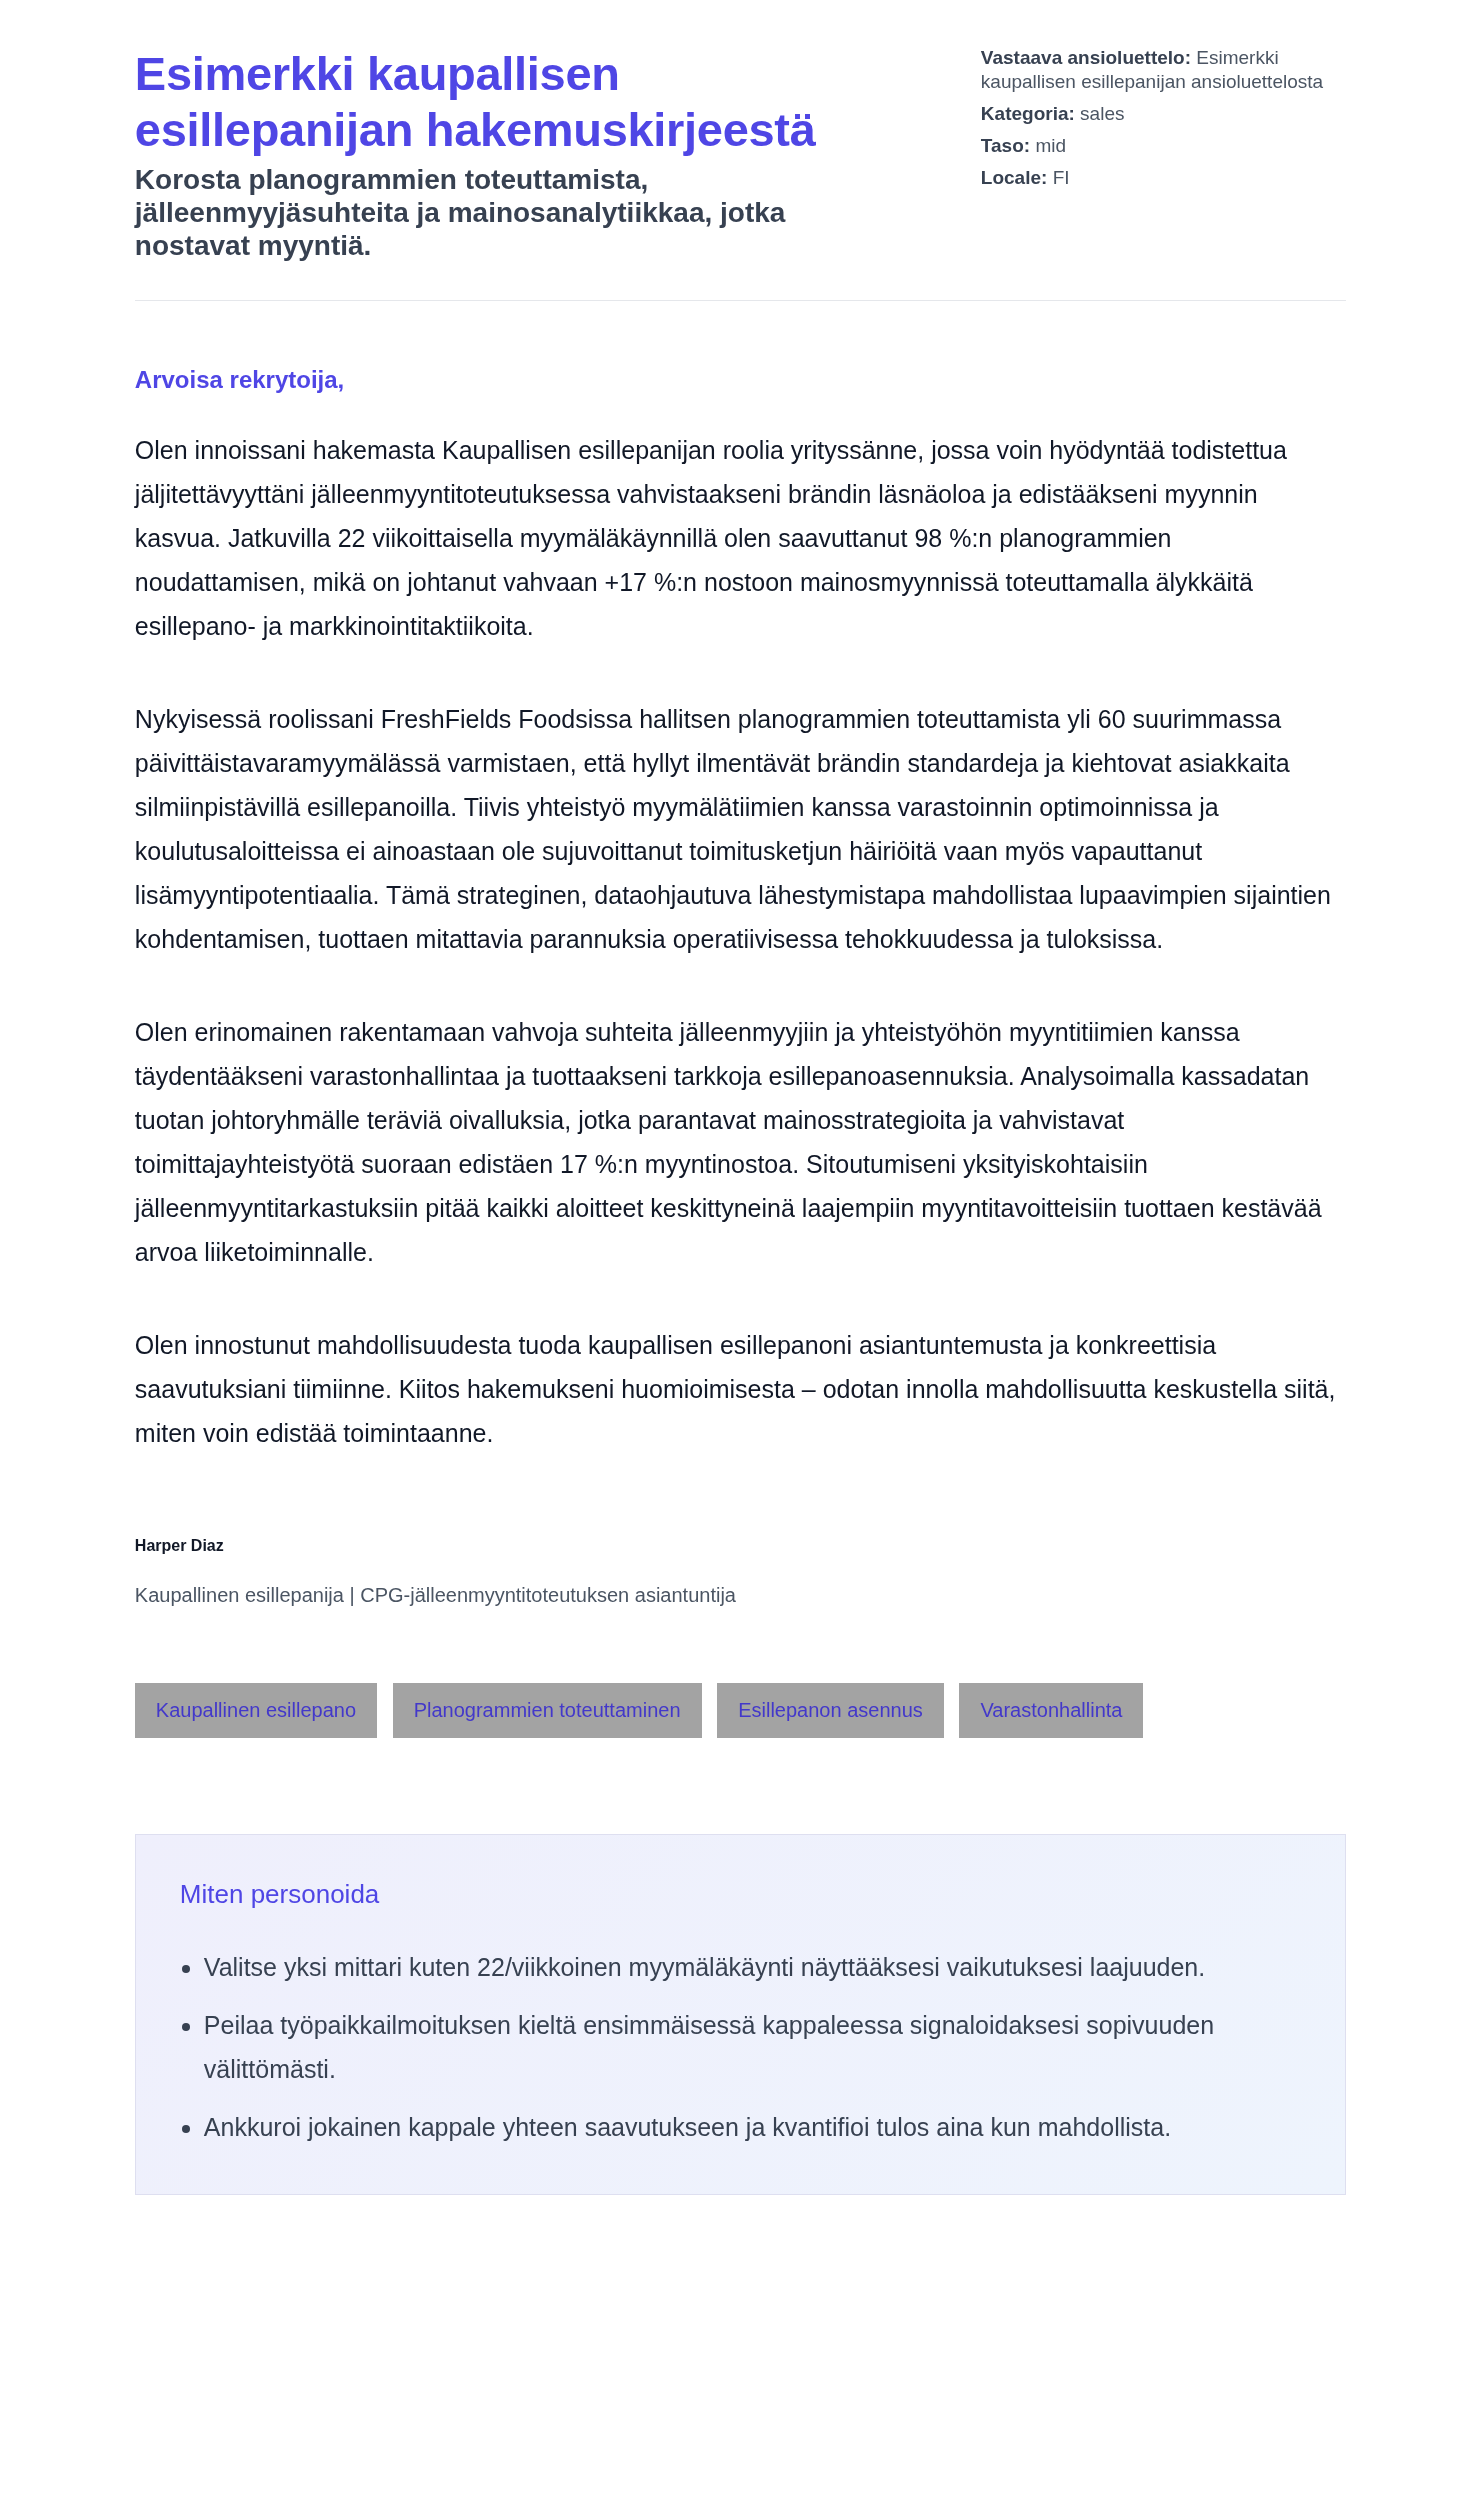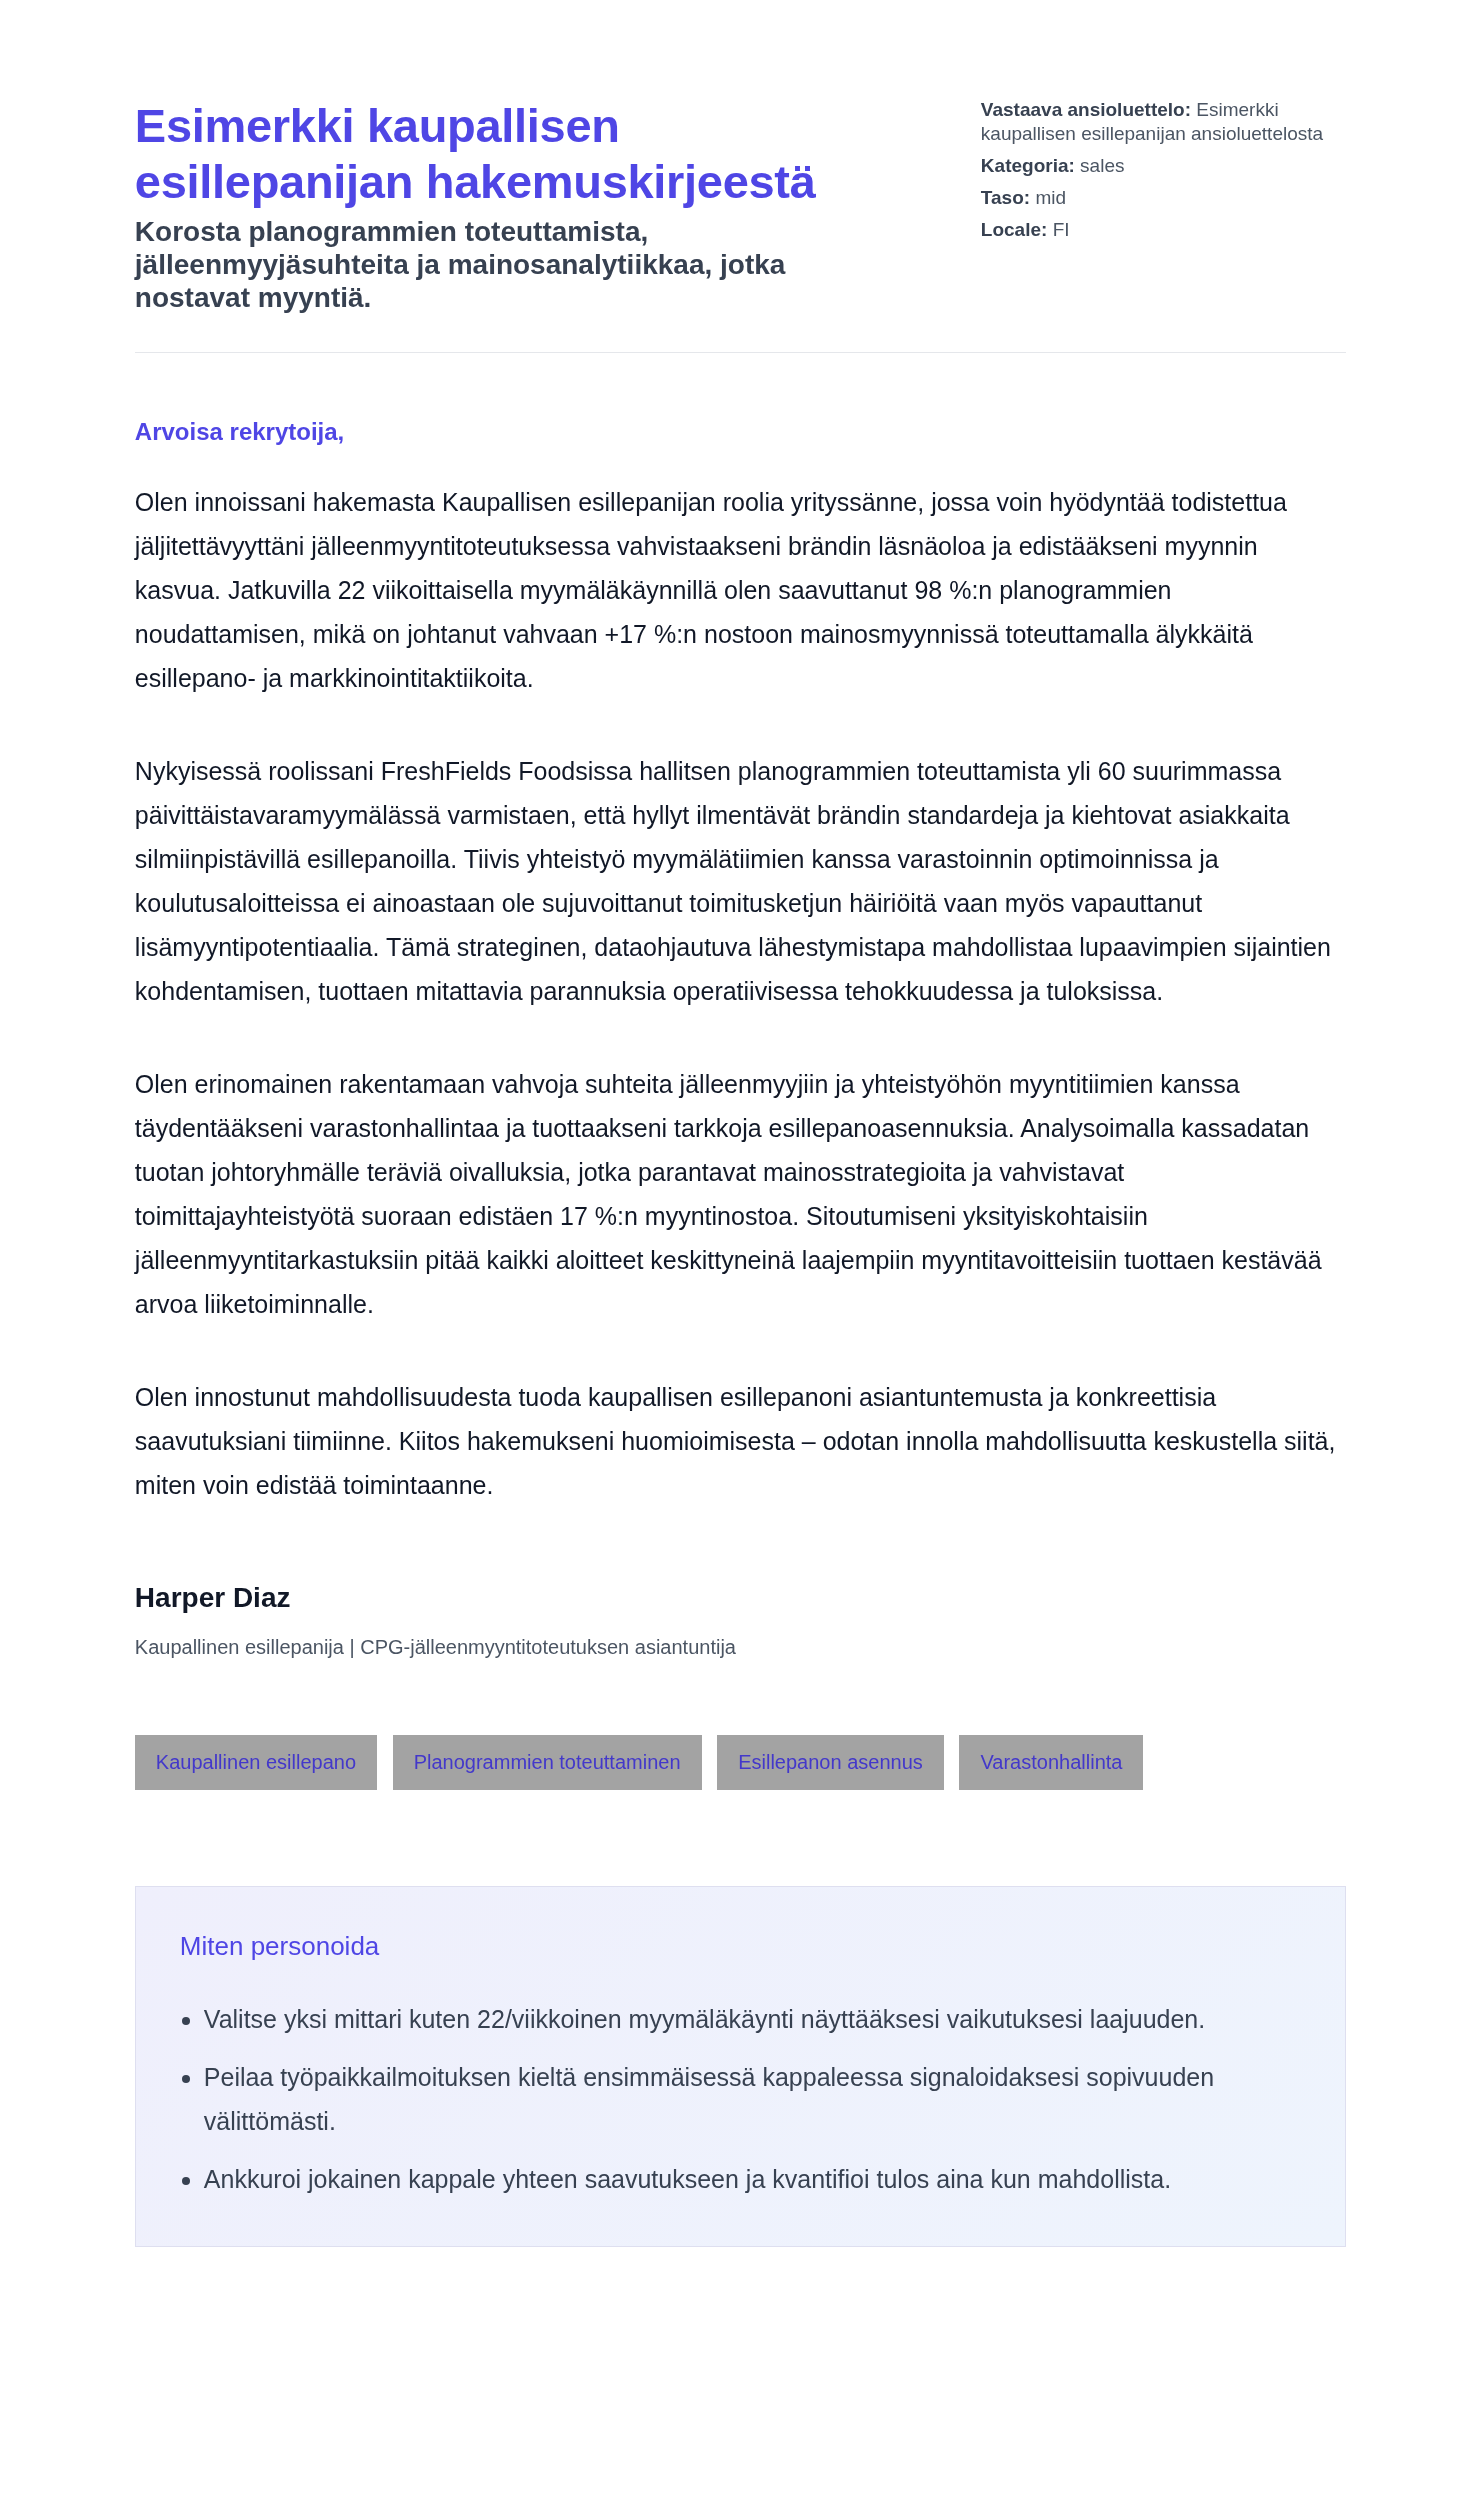--- a/index.html
+++ b/index.html
@@ -1,29 +1,29 @@
 <!DOCTYPE html>
 <html style="font-size:14px"><head>
 <meta charset="utf-8">
 <style>
   html, body { margin: 0; padding: 0; background: #ffffff; }
   body { width: 1479px; min-height: 2500px; font-family: "Liberation Sans", "DejaVu Sans", sans-serif; color: #111827; }
-  .page { position: relative; width: 1211px; margin: 0 auto; padding-top: 98px; padding-left: 1.7px; }
+  .page { position: relative; width: 1211px; margin: 0 auto; padding-top: 46px; padding-left: 1.7px; }
   .header { display: flex; justify-content: space-between; align-items: flex-start; padding-bottom: 38px; border-bottom: 1.7px solid #e5e7eb; }
   .header-left { width: 748px; }
   .title { margin: 0; font-size: 47px; line-height: 56px; font-weight: 700; color: #4f46e5; letter-spacing: -0.3px; }
   .subtitle { margin: 5.2px 0 0 0; font-size: 28px; line-height: 33px; font-weight: 700; color: #374151; }
   .meta { width: 365px; text-align: left; font-size: 19px; line-height: 23.5px; color: #4b5563; }
   .meta-row { margin-bottom: 8.7px; }
   .meta-key { font-weight: 700; color: #374151; }
   .salutation { margin: 63px 0 0 0; font-size: 24px; line-height: 31px; font-weight: 700; color: #4f46e5; }
   .body-text { margin-top: 33px; }
   .para { margin: 0 0 49px 0; font-size: 25px; line-height: 44px; color: #111827; }
   .signature { margin-top: 75px; }
-  .sig-name { font-size: 28px; line-height: 31px; font-weight: 700; color: #111827; margin: 0; }
+  .sig-name { font-size: 16px; line-height: 31px; font-weight: 700; color: #111827; margin: 0; }
   .sig-title { font-size: 20px; line-height: 33px; color: #4b5563; margin: 17.4px 0 0 0; }
   .tags { margin-top: 71px; display: flex; flex-wrap: wrap; gap: 15.7px 15.7px; width: 1218px; }
   .tag { background: #a3a3a3; color: #4338ca; font-size: 20px; line-height: 24px; padding: 15.7px 21px; }
   .tips { margin-top: 96px; border: 1.7px solid #dedff0; background: linear-gradient(135deg, #efeffc 0%, #eef4fd 100%); padding: 35px 35px 31px 35px; width: 1139px; }
   .tips-title { margin: 9px; font-size: 26px; line-height: 31px; font-weight: 400; color: #4f46e5; }
   .tips-list { margin: 35px 0 0 0; padding: 0 0 0 33px; }
   .tips-list li { font-size: 25px; line-height: 44px; color: #374151; margin-bottom: 14px; }
   .tips-list li::marker { color: #374151; }
 </style>
 </head>

